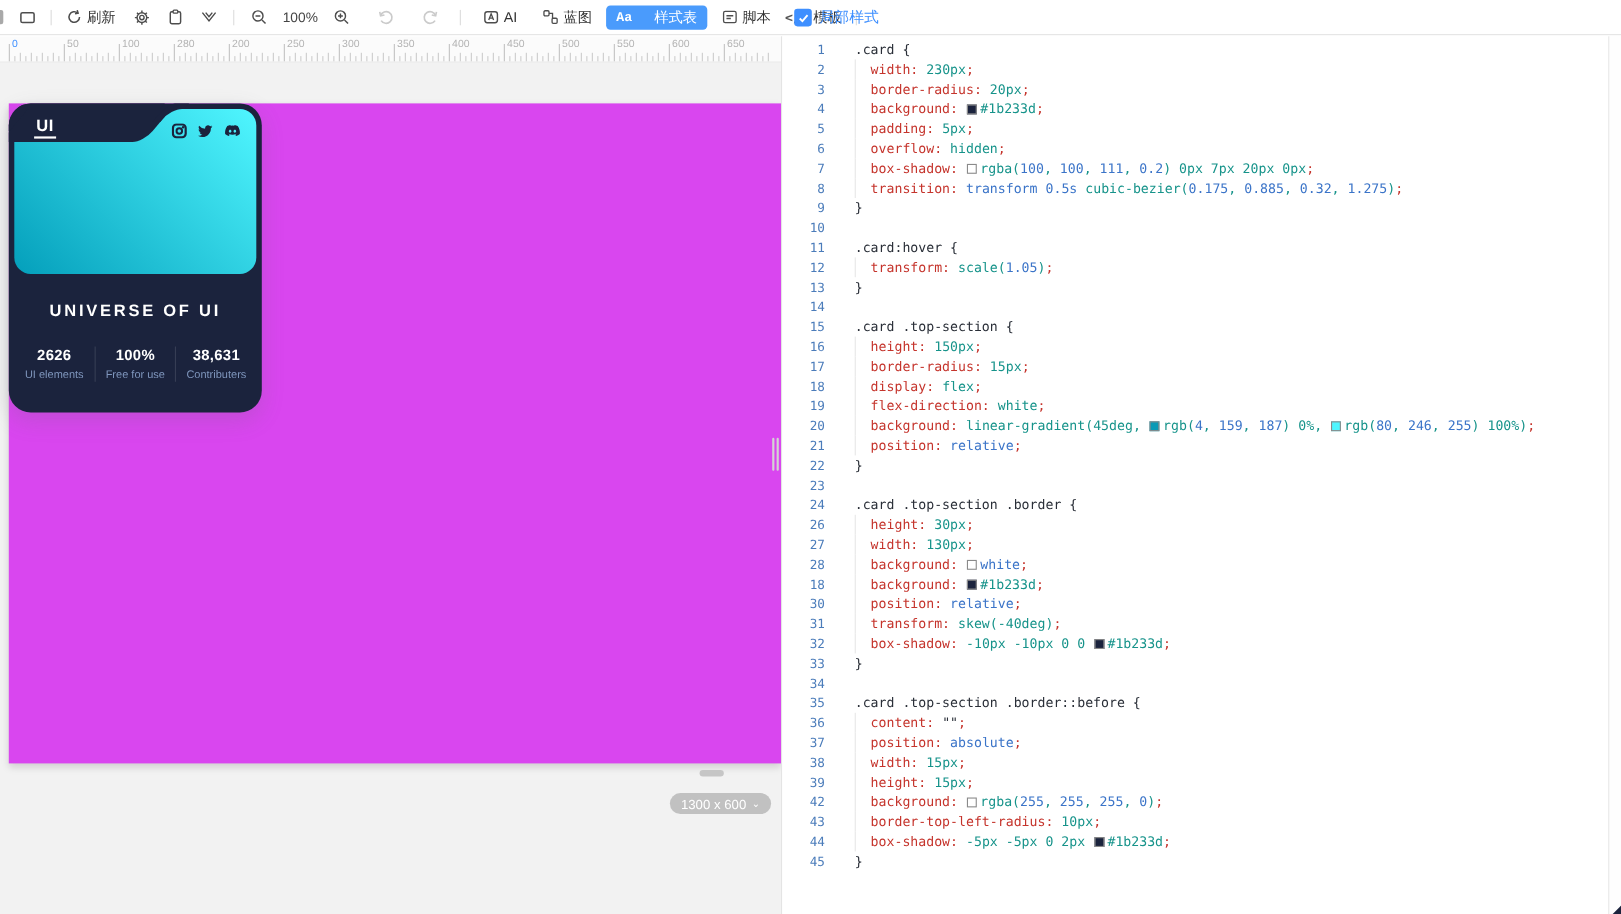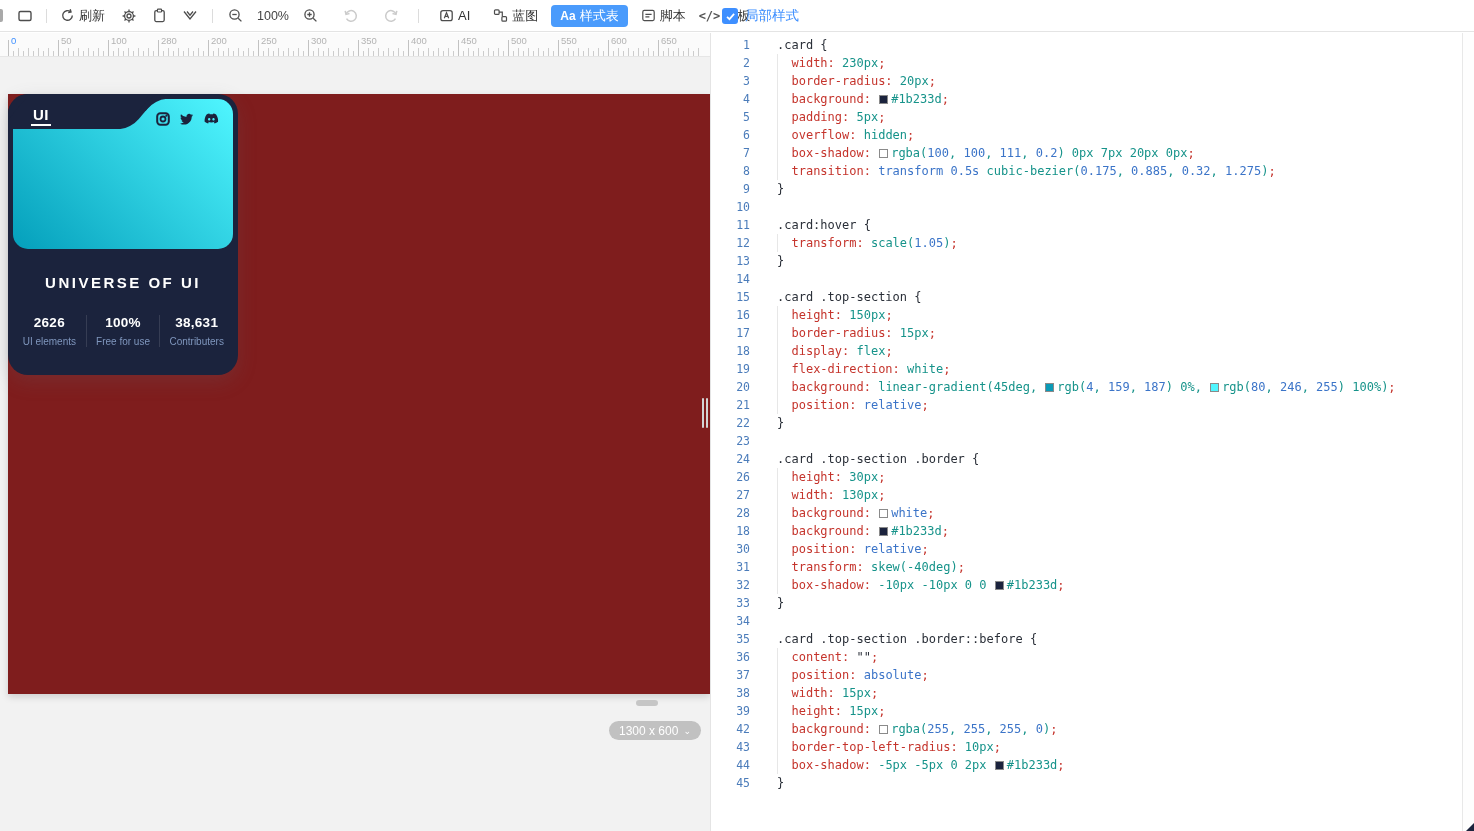--- a/index.html
+++ b/index.html
@@ -7,42 +7,42 @@
     font-family:"Liberation Sans", sans-serif; }
   .app { position:relative; width:1474px; height:831px; background:#fff; }
 
   
   .toolbar { position:absolute; top:0; left:0; width:100%; height:32px;
     display:flex; align-items:center; background:#fff; border-bottom:1px solid #e4e4e4; }
   .tb-item { display:flex; align-items:center; gap:4px; color:#333; font-size:13px; cursor:default; }
   .tb-sep { width:1px; height:14px; background:#dcdcdc; }
   .tb-label { color:#333; font-size:13px; white-space:nowrap; }
   .tb-glyph { font-size:12px; color:#555; font-family:"DejaVu Sans Mono", monospace; font-weight:bold; }
-  .style-btn { display:flex; align-items:center; gap:4px; background:#4a9bfc; color:#fff;
-    border-radius:4px; height:22px; padding:0 9px; font-size:13px; }
+  .style-btn { display:flex; align-items:center; gap:20px; background:#4a9bfc; color:#fff;
+    border-radius:4px; height:22px; padding:0 9px; font-size:13px;font-family:Liberation Mono, monospace; }
   .style-btn .aa { font-size:12px; font-weight:bold; letter-spacing:0; }
   .pct { font-size:12.5px; color:#444; }
   .edge-sliver { width:3px; height:13px; background:#a9a9a9; border-radius:0 2px 2px 0; }
 
   .local-style { position:absolute; left:722px; top:0; height:32px; display:flex; align-items:center; gap:7px; }
   .checkbox { width:16px; height:16px; background:#3e8fff; border-radius:3px;
     display:flex; align-items:center; justify-content:center; }
   .local-style-label { color:#3e8fff; font-size:13.5px; }
 
   
   .left-pane { position:absolute; top:33px; left:0; width:710px; height:798px; overflow:hidden; }
   .ruler { position:absolute; top:0; left:0; width:710px; height:24px; background:#fbfbfb;
     border-bottom:1px solid #e6e6e6; overflow:hidden; }
   .ruler .tick { position:absolute; bottom:0; width:1px; background:#cdcdcd; }
   .ruler .tick.major { background:#c2c2c2; }
   .ruler .rlabel { position:absolute; top:2px; font-size:9.5px; color:#b3b3b3; }
   .ruler .rlabel.zero { color:#3e8fff; }
 
   .canvas-area { position:absolute; top:24px; left:0; width:710px; height:774px; background:#f2f2f2; }
-  .artboard { position:absolute; left:8px; top:37px; width:702px; height:600px; background:#7f1d1d;
+  .artboard { position:absolute; left:8px; top:37px; width:702px; height:600px; background:#d946ef;
     box-shadow:0 3px 7px rgba(0,0,0,0.15); }
 
   .size-badge { position:absolute; left:609px; top:664px; height:19px; padding:0 10px;
     background:rgba(187,187,187,0.9); border-radius:10px; color:#fff; font-size:12px;
     display:flex; align-items:center; gap:5px; }
   .size-badge .chev { font-size:9px; }
   .hscroll-pill { position:absolute; left:636px; top:643px; width:22px; height:6px;
     background:#c6c6c6; border-radius:3px; }
 
   .divider { position:absolute; top:33px; left:710px; width:1px; height:798px; background:#e4e4e4; }

